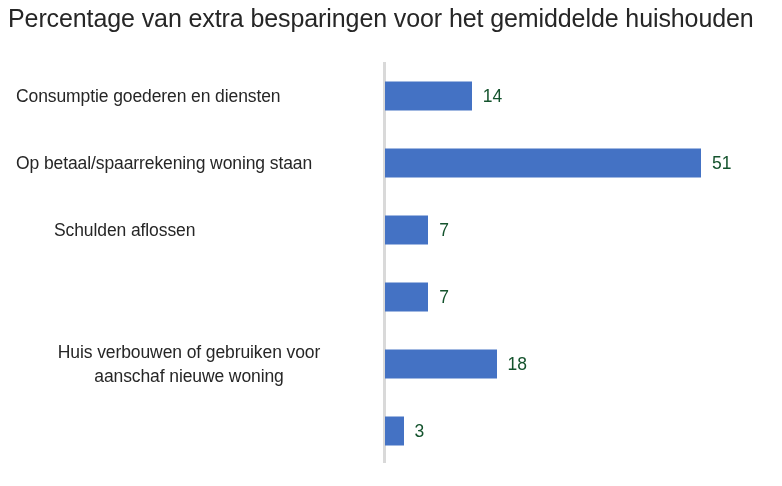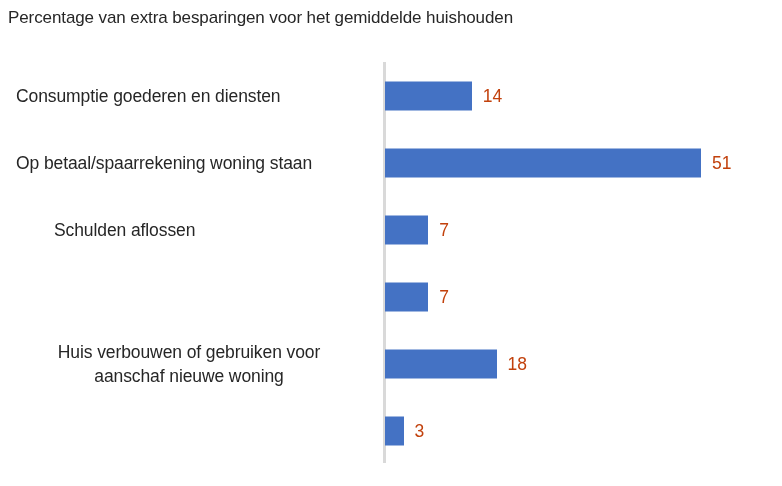--- a/index.html
+++ b/index.html
@@ -20,21 +20,21 @@
     width: 782px;
     height: 486px;
     background: #ffffff;
   }
 
   #chart-title {
     position: absolute;
     left: 8px;
     top: 5px;
     width: 766px;
-    font-size: 17px;
+    font-size: 25px;
     line-height: 26px;
     color: #262626;
     white-space: nowrap;
     letter-spacing: -0.1px;
   }
 
   #plot-area {
     position: absolute;
     left: 0px;
     top: 62px;
@@ -91,21 +91,21 @@
   }
 
   .bar-fill {
     height: 29px;
     background: #4472c4;
   }
 
   .bar-value {
     font-size: 17.5px;
     line-height: 29px;
-    color: #c2410c;
+    color: #14532d;
     margin-left: 11px;
     white-space: nowrap;
   }
 </style>
 </head>
 <body>
 
 <div id="chart-root">
 
   <div id="chart-title">Percentage van extra besparingen voor het gemiddelde huishouden</div>

